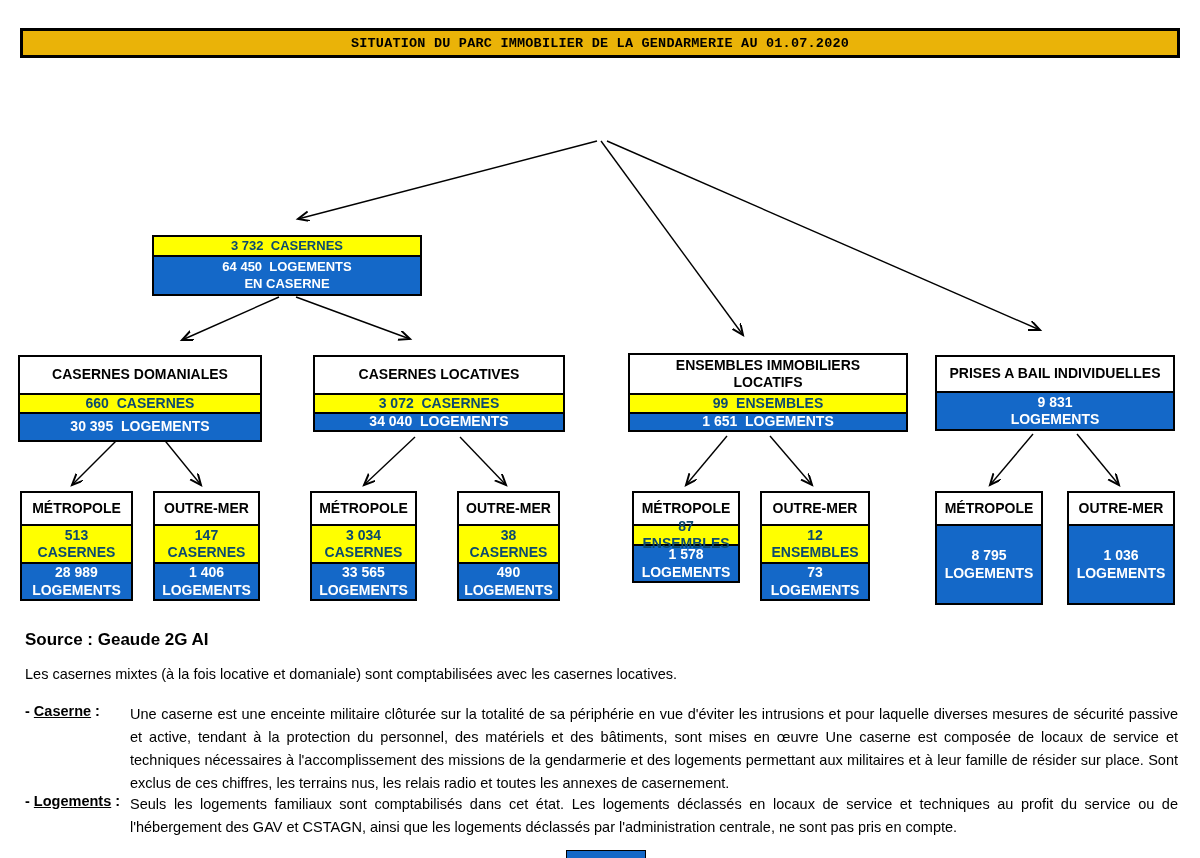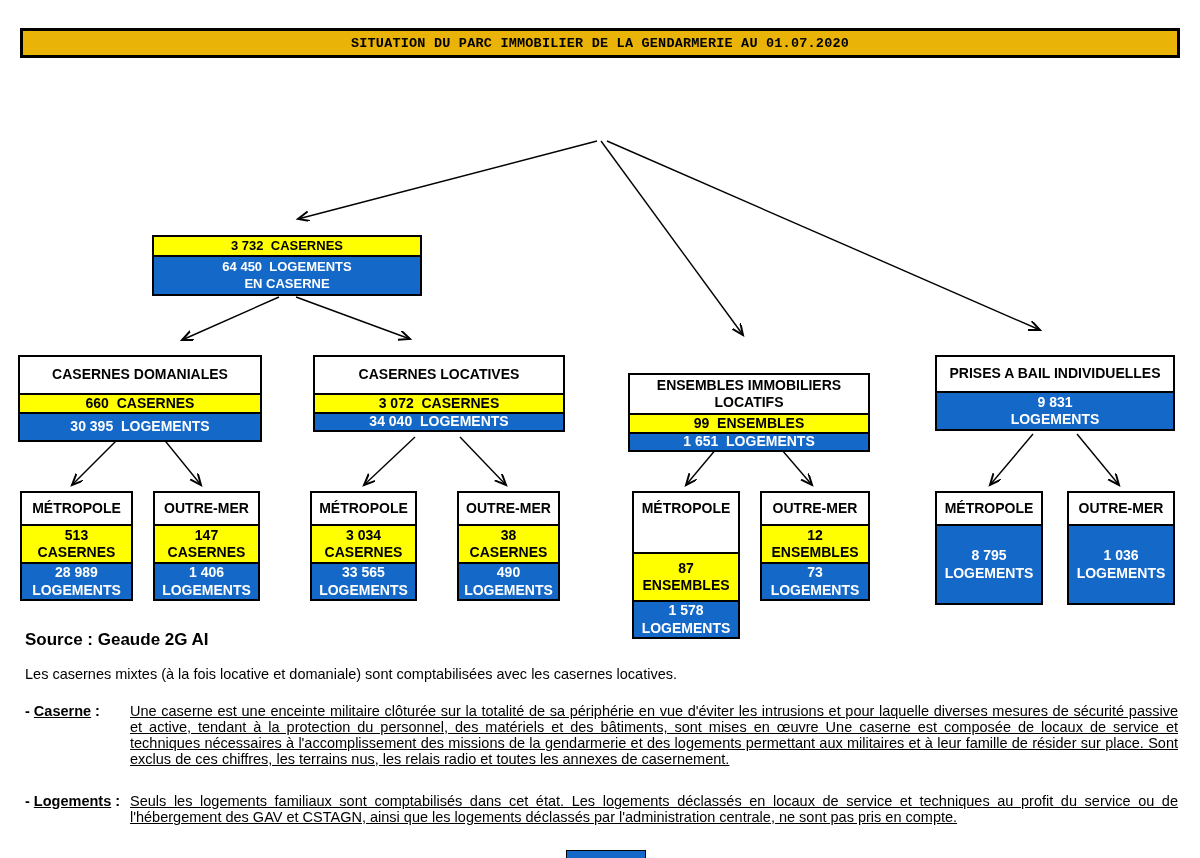--- a/index.html
+++ b/index.html
@@ -16,32 +16,32 @@
   .arrows{position:absolute;left:0;top:0;pointer-events:none;}
   .box{
     position:absolute;border:2px solid #000;box-sizing:border-box;
     background:#fff;text-align:center;font-weight:bold;
   }
   .sec{
     display:flex;flex-direction:column;align-items:center;justify-content:center;
     box-sizing:border-box;white-space:pre-wrap;line-height:1.25;
   }
   .sec + .sec{border-top:2px solid #000;}
-  .sec.yellow{background:#FFFF00;color:#000000;}
+  .sec.yellow{background:#FFFF00;color:#0c4a6e;}
   .sec.blue{background:#1468C8;color:#fff;}
   .sec.white{background:#fff;color:#000;}
   .fz14{font-size:14px;}
   .fz13{font-size:13px;}
   .fz125{font-size:14px;}
   .sec span{display:block;}
   .footer-source{position:absolute;left:25px;top:630px;font-weight:bold;font-size:17px;}
   .footer-note{position:absolute;left:25px;top:666px;font-size:14.5px;}
   .defterm{position:absolute;left:25px;width:104px;font-weight:bold;font-size:14.5px;}
   .defterm .u{text-decoration:underline;}
-  .defbody{position:absolute;left:130px;width:1048px;font-size:14.5px;line-height:16px;text-align:justify;text-decoration:underline;}
+  .defbody{position:absolute;left:130px;width:1048px;font-size:14.5px;line-height:23px;text-align:justify;}
   .cutoff{
     position:absolute;left:566px;top:850px;width:80px;height:8px;
     background:#1468C8;border:1px solid #000;border-bottom:none;box-sizing:border-box;
   }
 </style>
 </head>
 <body>
 
 <div class="page">
 
@@ -100,21 +100,21 @@
       <span>CASERNES LOCATIVES</span>
     </div>
     <div class="sec yellow fz125" style="height:19px;">
       <span>3 072  CASERNES</span>
     </div>
     <div class="sec blue fz125" style="height:18px;">
       <span>34 040  LOGEMENTS</span>
     </div>
   </div>
 
-  <div class="box" style="left:628px;top:373px;width:242px;">
+  <div class="box" style="left:628px;top:353px;width:280px;">
     <div class="sec white fz14" style="height:38px;line-height:1.2;">
       <span>ENSEMBLES IMMOBILIERS</span>
       <span>LOCATIFS</span>
     </div>
     <div class="sec yellow fz125" style="height:19px;">
       <span>99  ENSEMBLES</span>
     </div>
     <div class="sec blue fz125" style="height:18px;">
       <span>1 651  LOGEMENTS</span>
     </div>
@@ -183,21 +183,21 @@
     <div class="sec blue fz125" style="height:37px;">
       <span>490</span>
       <span>LOGEMENTS</span>
     </div>
   </div>
 
   <div class="box" style="left:632px;top:491px;width:108px;">
     <div class="sec white fz14" style="height:31px;">
       <span>MÉTROPOLE</span>
     </div>
-    <div class="sec yellow fz125" style="height:48px;margin-top:28px;">
+    <div class="sec yellow fz125" style="height:20px;">
       <span>87</span>
       <span>ENSEMBLES</span>
     </div>
     <div class="sec blue fz125" style="height:37px;">
       <span>1 578</span>
       <span>LOGEMENTS</span>
     </div>
   </div>
 
   <div class="box" style="left:760px;top:491px;width:110px;">

